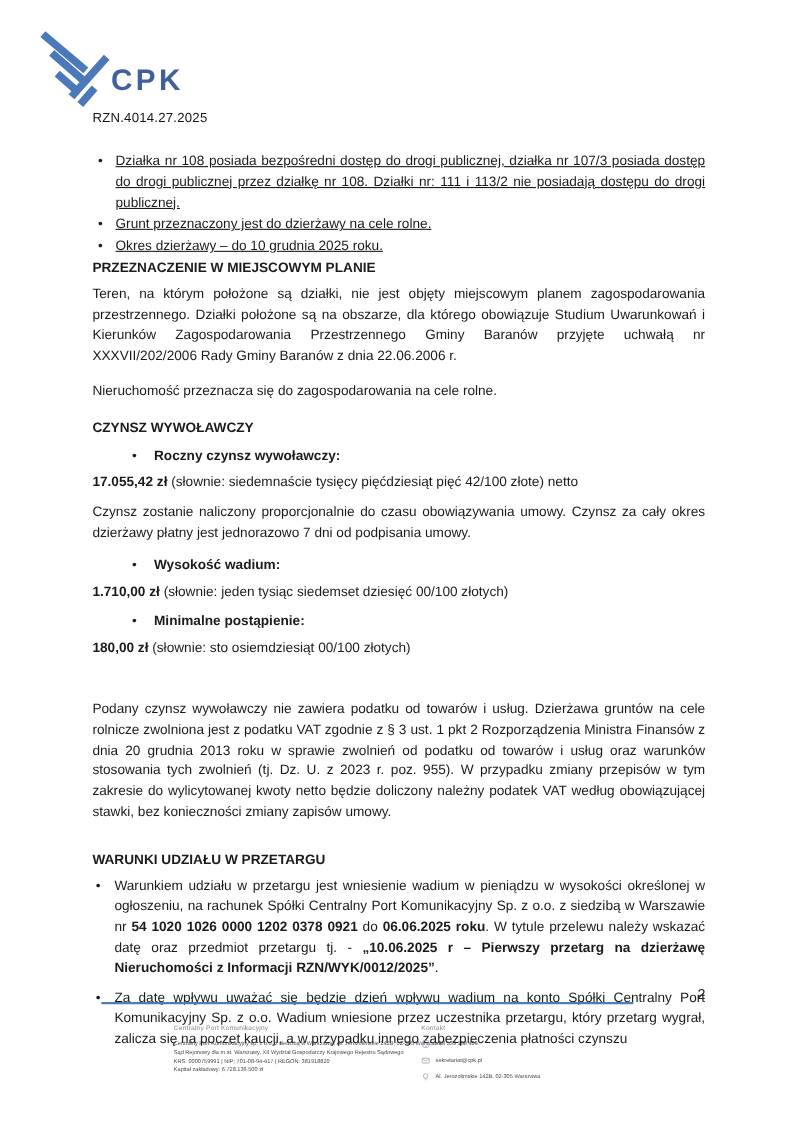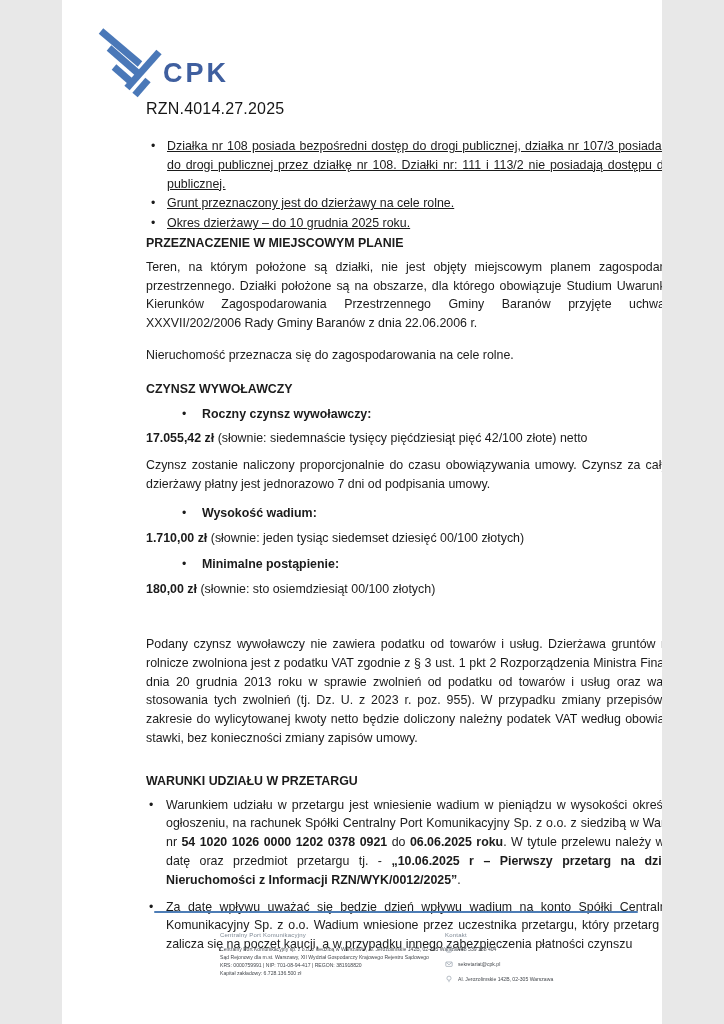--- a/index.html
+++ b/index.html
@@ -1,27 +1,27 @@
 <!DOCTYPE html>
 <html lang="pl"><head>
 <meta charset="utf-8">
 <style>
   html,body{margin:0;padding:0;background:#e8e8e8;}
   .page{
     position:relative;
-    width:600px;height:1024px;
+    width:724px;height:1024px;
     background:#ffffff;
     font-family:"Liberation Sans", sans-serif;
     color:#1b1b1b;
     overflow:hidden;
     margin:0 auto;
   }
   
   .logo{position:absolute;top:26px;left:34px;width:130px;height:74px;}
-  .ref{position:absolute;top:100px;left:84px;font-size:16px;letter-spacing:.2px;color:#161616;}
+  .ref{position:absolute;top:100px;left:84px;font-size:12px;letter-spacing:.2px;color:#161616;}
   
   .content{
     position:absolute;top:137px;left:84px;width:557px;
     font-size:12.4px;line-height:18.8px;text-align:justify;
   }
   .content p{margin:0 0 5px 0;}
   .b{font-weight:700;}
   .heading{font-weight:700;margin:13px 0 7px 0;text-align:left;}
   .bullet-row{display:flex;margin:0 0 1px 0;}
   .bullet-row .dot{flex:0 0 auto;width:16px;padding-left:5px;text-align:left;}

